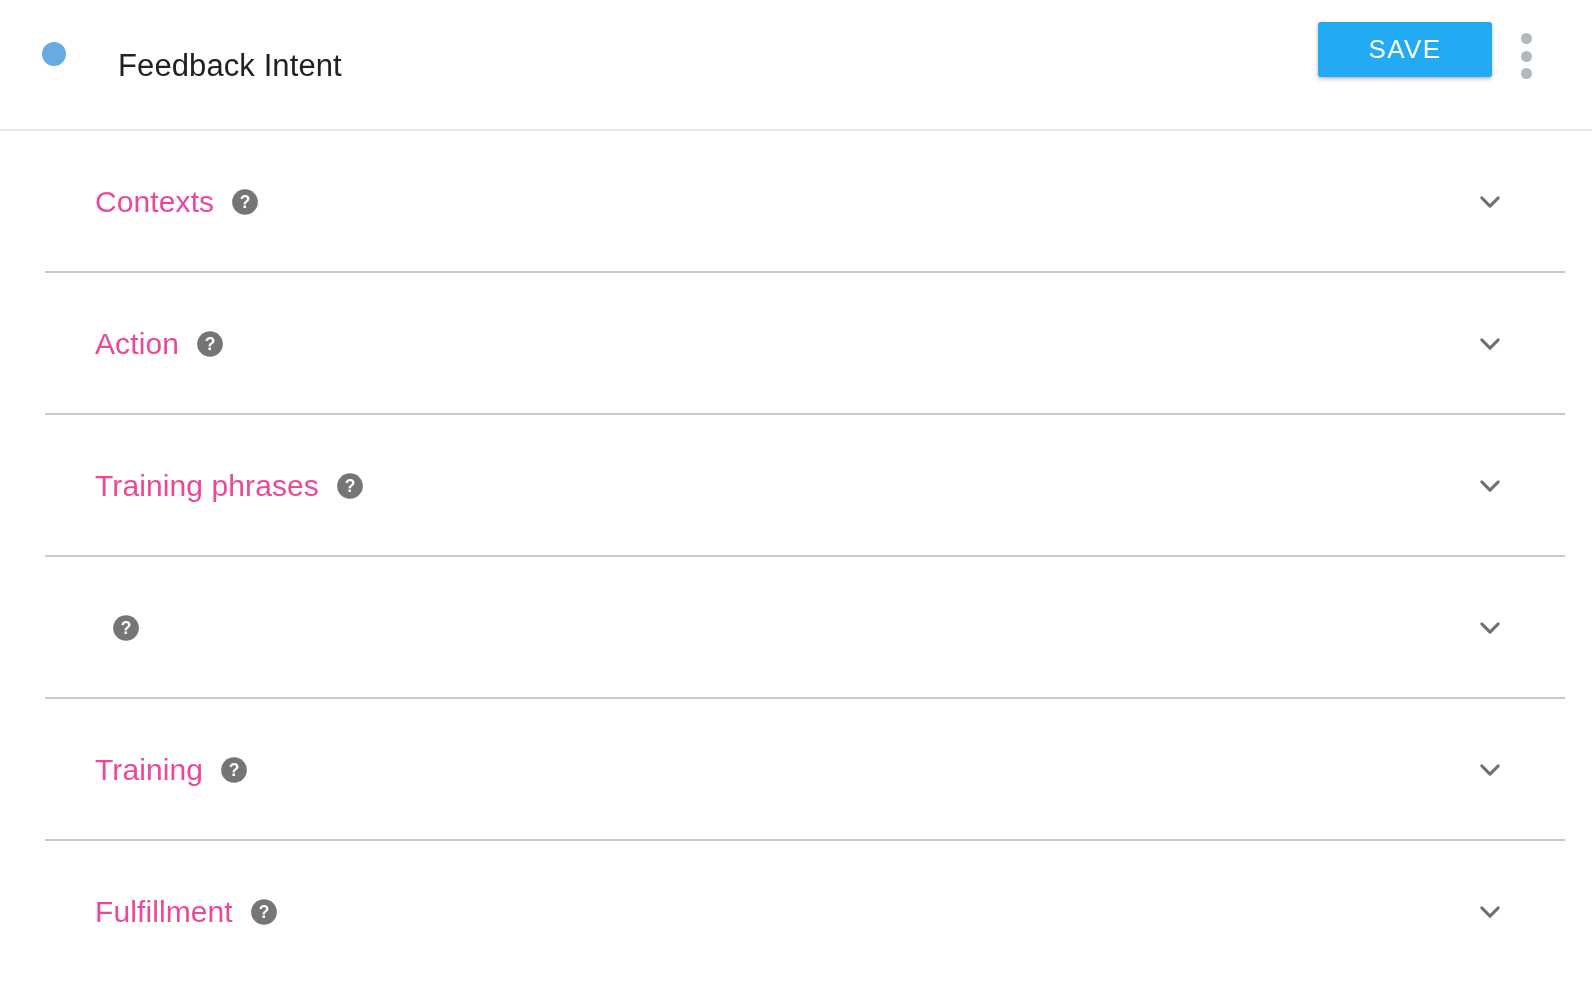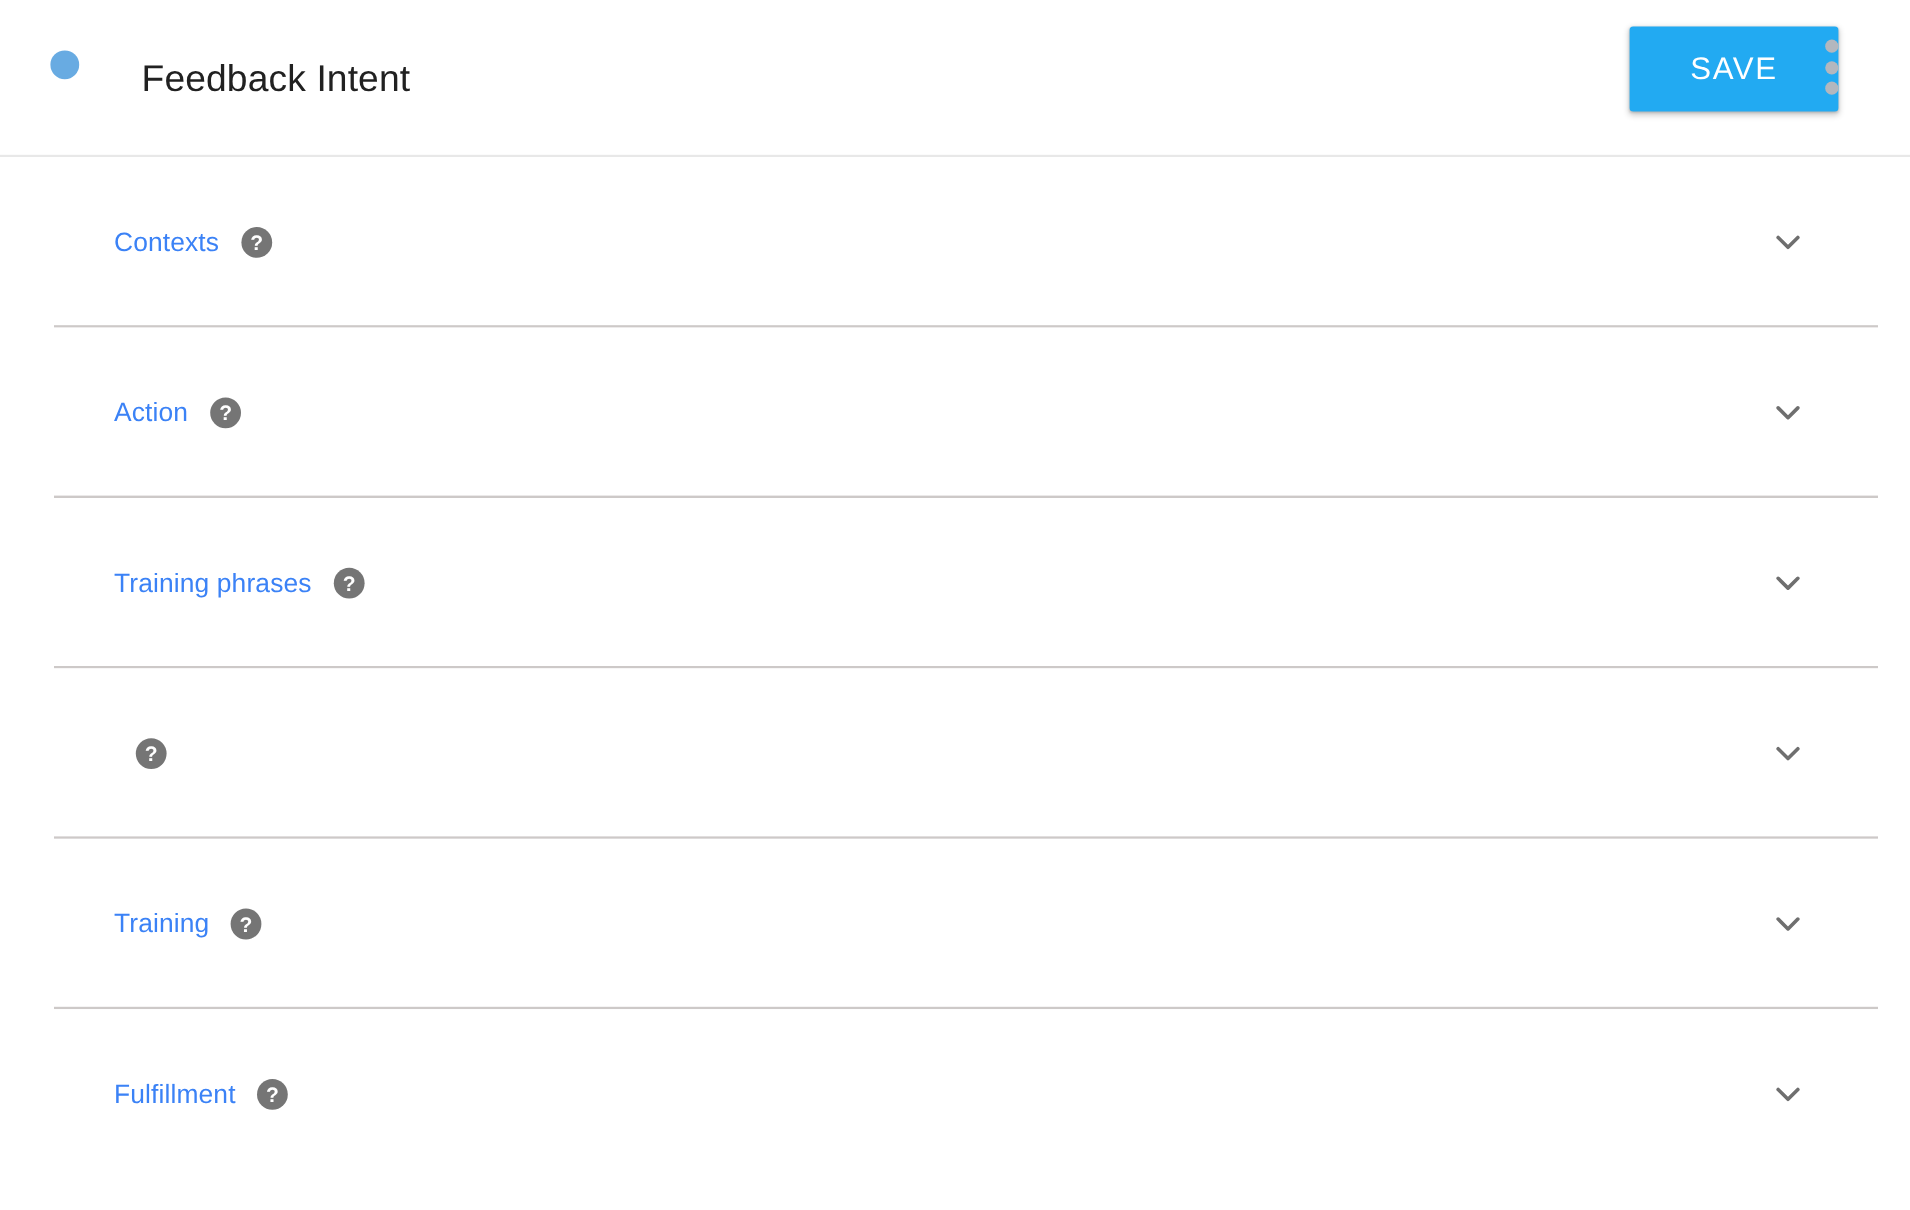--- a/index.html
+++ b/index.html
@@ -62,36 +62,35 @@
     height: 131px;
     display: flex;
     align-items: flex-start;
   }
 
   .save-button {
     position: absolute;
     left: -274px;
     top: 22px;
     width: 174px;
-    height: 71px;
+    height: 55px;
     background: #22aaf2;
     color: #ffffff;
     border: none;
     border-radius: 3px;
     font-family: "Liberation Sans", sans-serif;
     font-size: 26px;
     font-weight: 400;
     letter-spacing: 1.4px;
     cursor: pointer;
     box-shadow: 0 2px 5px rgba(0,0,0,0.22), 0 1px 2px rgba(0,0,0,0.12);
     display: flex;
     align-items: center;
     justify-content: center;
     padding: 0;
-    margin-left: 40px;
   }
 
   .kebab-menu {
     position: absolute;
     left: -88px;
     top: 30px;
     width: 44px;
     height: 52px;
     display: flex;
     flex-direction: column;
@@ -139,23 +138,23 @@
     left: 95px;
     top: 50%;
     transform: translateY(-50%);
     display: flex;
     align-items: center;
     gap: 0;
     white-space: nowrap;
   }
 
   .section-label {
-    font-size: 22px;
+    font-size: 30px;
     font-weight: 400;
-    color: #3b82f6;
+    color: #ec4899;
     line-height: 1;
     letter-spacing: 0.1px;
   }
 
   .help-icon {
     margin-left: 17px;
     width: 28px;
     height: 28px;
     flex: 0 0 auto;
     display: inline-block;

